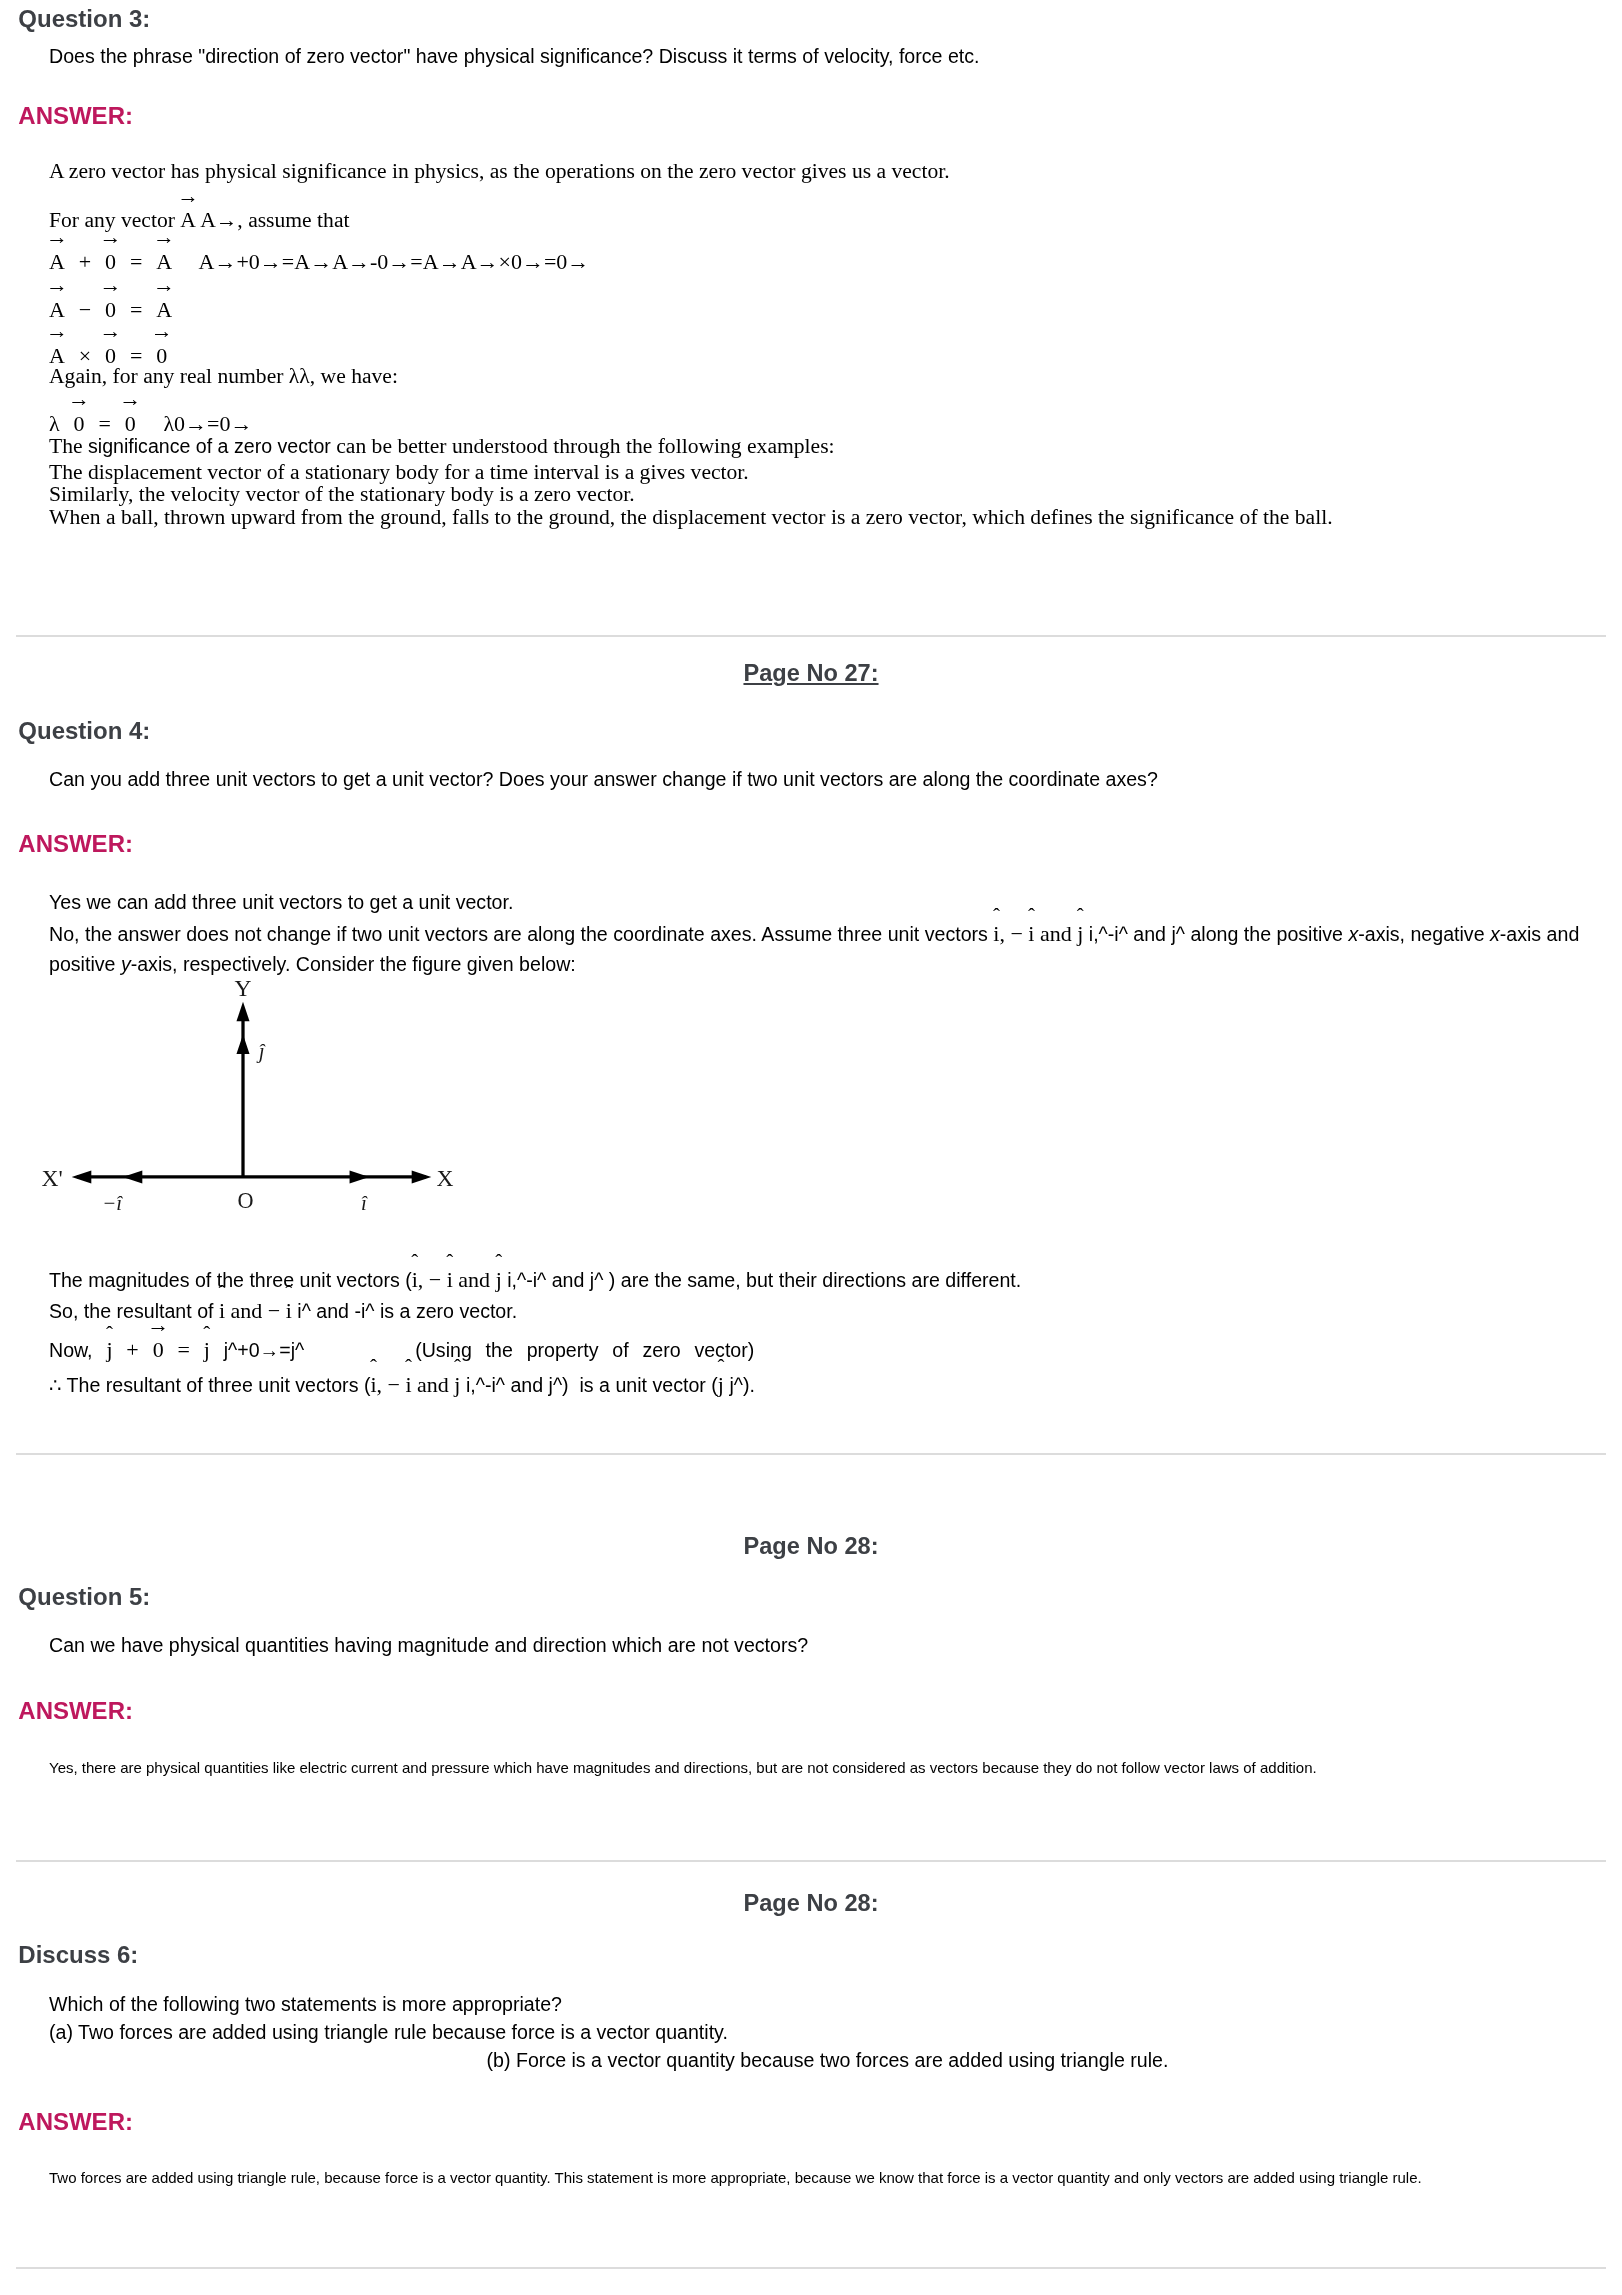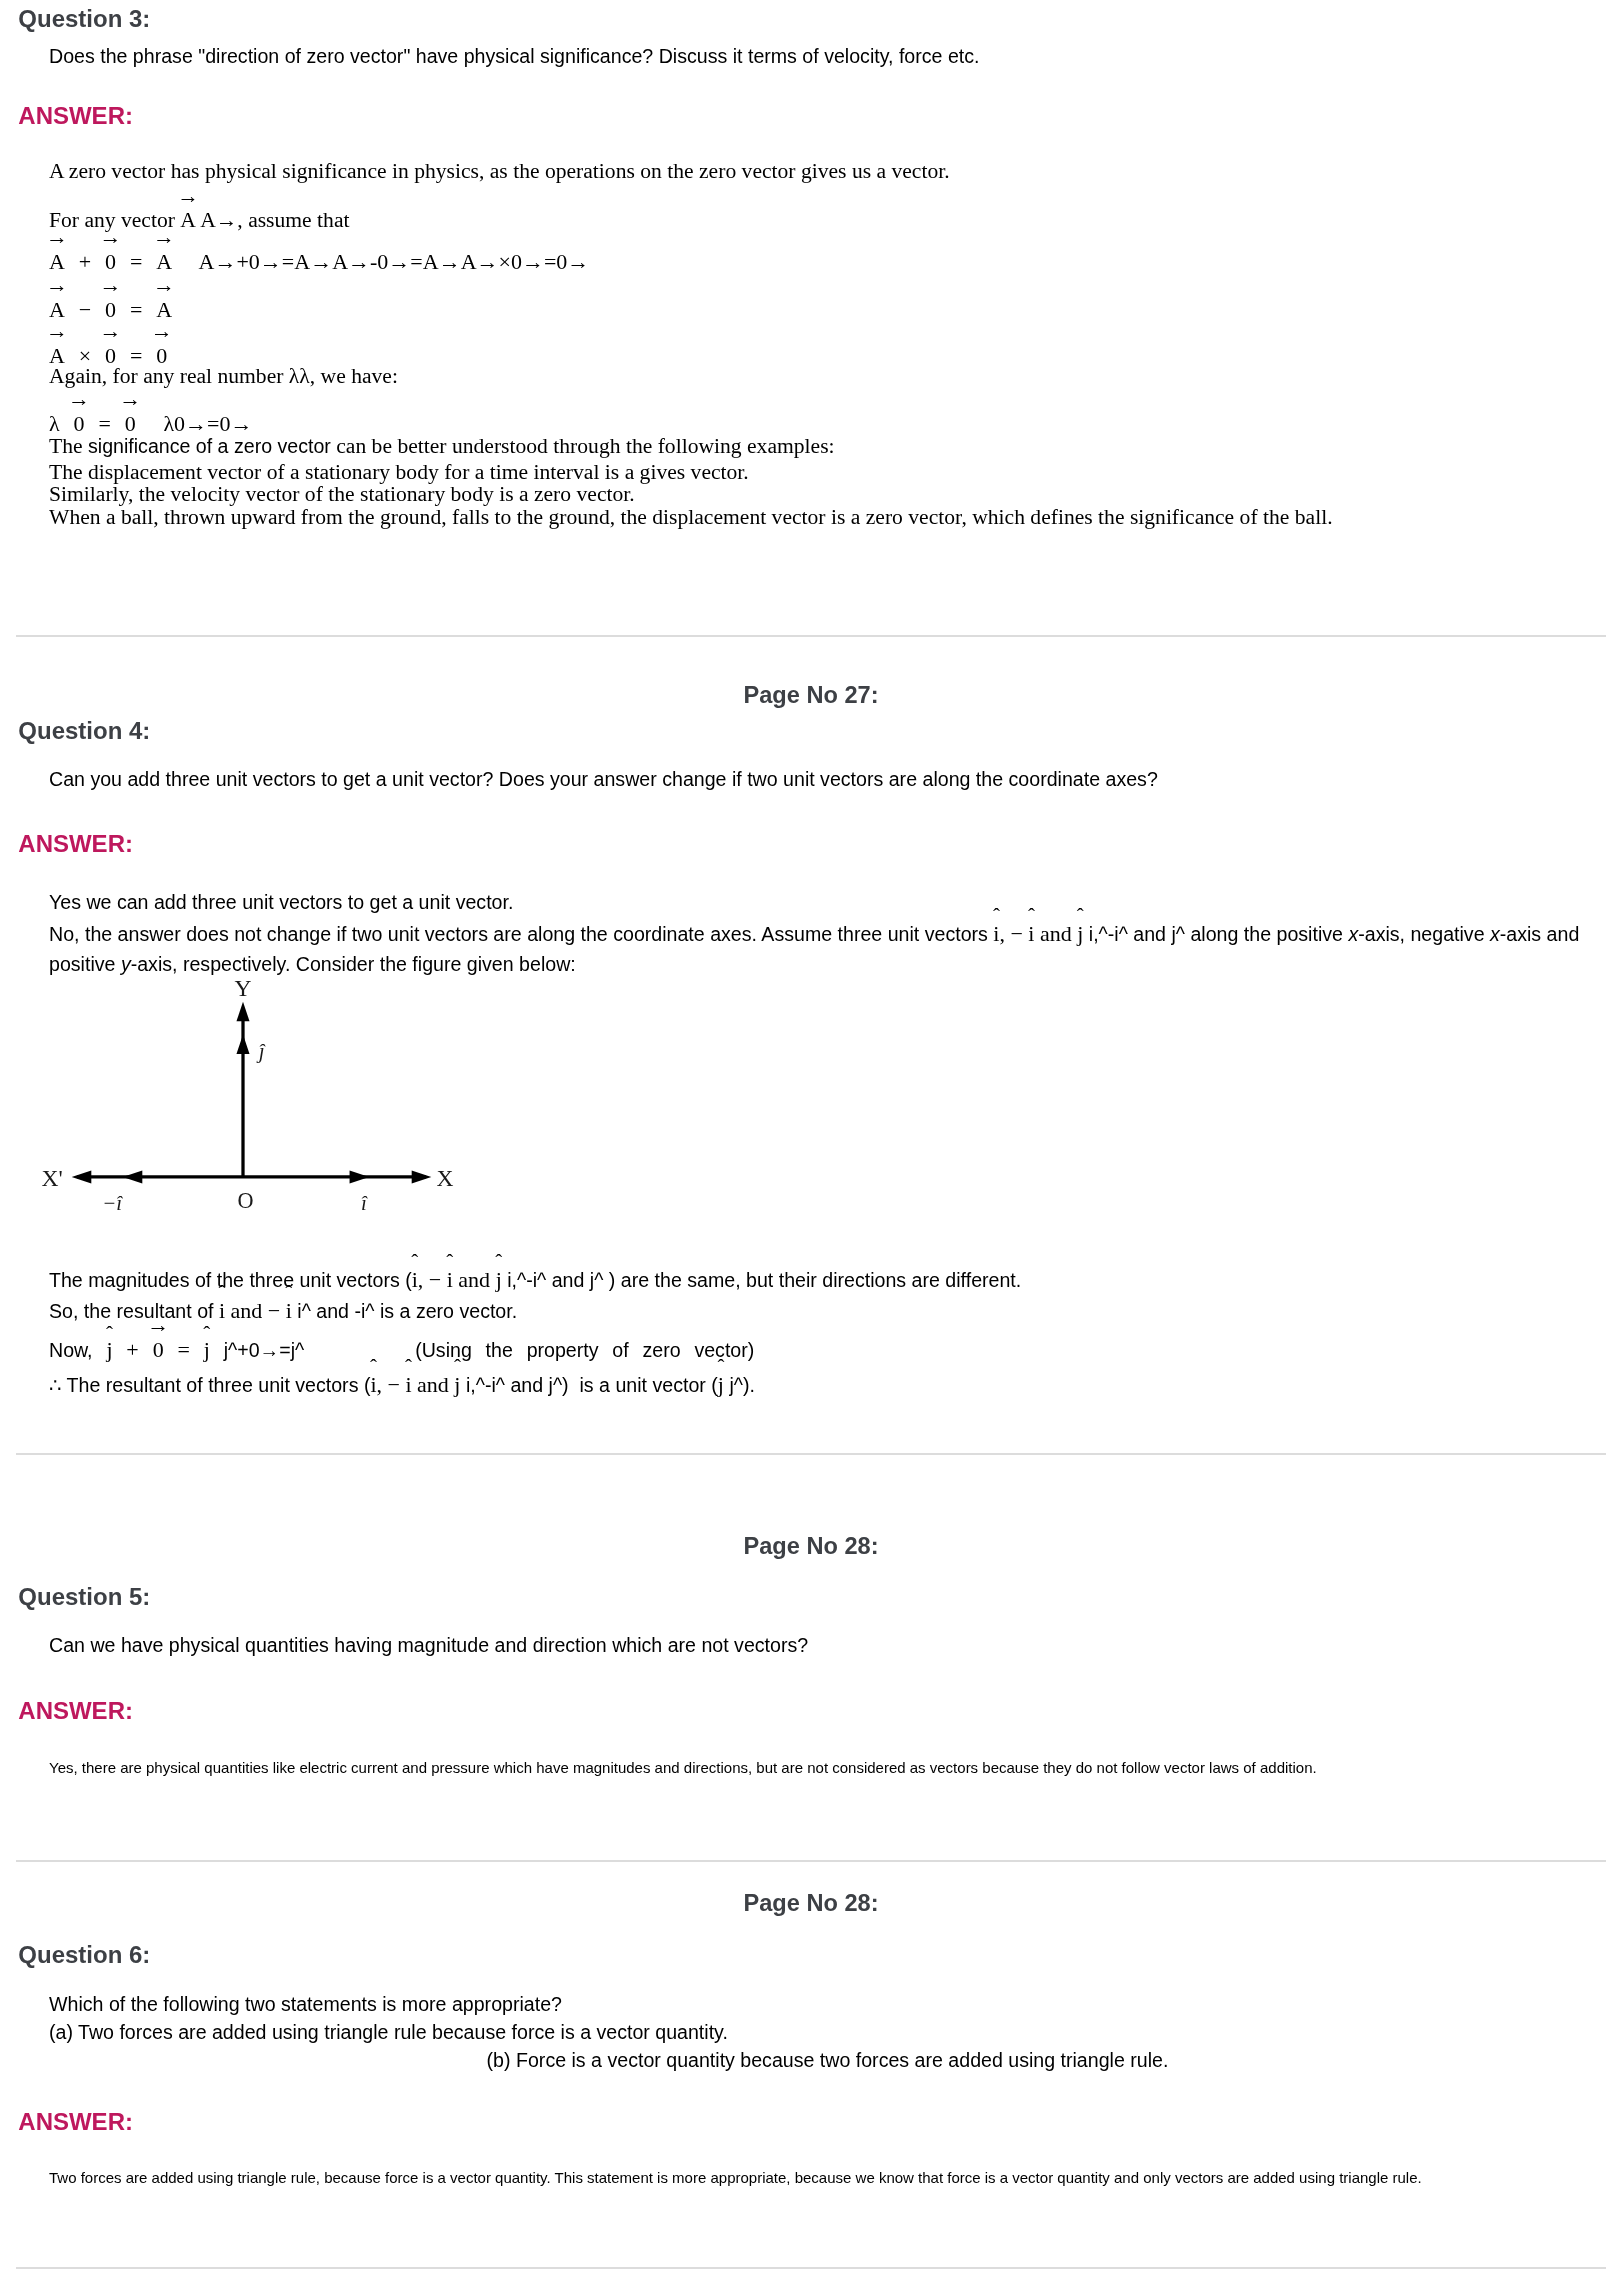--- a/index.html
+++ b/index.html
@@ -63,21 +63,21 @@
 <div class="abs rich math-line" style="left:49px; top:269px;"><span class="tok f-serif acc"><span class="mark mark-arrow">→</span><span class="base">A</span></span><span class="tok f-serif"> − </span><span class="tok f-serif acc"><span class="mark mark-arrow">→</span><span class="base">0</span></span><span class="tok f-serif"> = </span><span class="tok f-serif acc"><span class="mark mark-arrow">→</span><span class="base">A</span></span></div>
 <div class="abs rich math-line" style="left:49px; top:315px;"><span class="tok f-serif acc"><span class="mark mark-arrow">→</span><span class="base">A</span></span><span class="tok f-serif"> × </span><span class="tok f-serif acc"><span class="mark mark-arrow">→</span><span class="base">0</span></span><span class="tok f-serif"> = </span><span class="tok f-serif acc"><span class="mark mark-arrow">→</span><span class="base">0</span></span></div>
 <div class="abs rich serif-line" style="left:49px; top:364px;"><span class="tok f-serif">Again, for any real number λλ, we have:</span></div>
 <div class="abs rich math-line" style="left:49px; top:383px;"><span class="tok f-serif">λ </span><span class="tok f-serif acc"><span class="mark mark-arrow">→</span><span class="base">0</span></span><span class="tok f-serif"> = </span><span class="tok f-serif acc"><span class="mark mark-arrow">→</span><span class="base">0</span></span><span class="tok f-serif">  λ0→=0→</span></div>
 <div class="abs rich serif-line" style="left:49px; top:434px;"><span class="tok f-serif">The </span><span class="tok f-sans">significance of a zero vector</span><span class="tok f-serif"> can be better understood through the following examples:</span></div>
 <div class="abs rich serif-line" style="left:49px; top:460px;"><span class="tok f-serif">The displacement vector of a stationary body for a time interval is a gives vector.</span></div>
 <div class="abs rich serif-line" style="left:49px; top:482px;"><span class="tok f-serif">Similarly, the velocity vector of the stationary body is a zero vector.</span></div>
 <div class="abs rich serif-line" style="left:49px; top:505px;"><span class="tok f-serif">When a ball, thrown upward from the ground, falls to the ground, the displacement vector is a zero vector, which defines the significance of the ball.</span></div>
 
 <div class="abs divider" style="top:635px;"></div>
-<div class="abs page-label" style="left:0; top:682px;">Page No 27:</div>
+<div class="abs page-label" style="left:0; top:660px;text-decoration:underline;">Page No 27:</div>
 
 <div class="abs q-heading" style="left:18.3px; top:717px;">Question 4:</div>
 <div class="abs q-text" style="left:49px; top:765px;">Can you add three unit vectors to get a unit vector? Does your answer change if two unit vectors are along the coordinate axes?</div>
 <div class="abs answer-label" style="left:18.3px; top:830px;">ANSWER:</div>
 
 <div class="abs rich mixed-line" style="left:49px; top:876px;"><span class="tok f-sans">Yes we can add three unit vectors to get a unit vector.</span></div>
 <div class="abs rich mixed-line" style="left:49px; top:908px;"><span class="tok f-sans">No, the answer does not change if two unit vectors are along the coordinate axes. Assume three unit vectors </span><span class="tok f-serif acc"><span class="mark mark-hat">ˆ</span><span class="base">i</span></span><span class="tok f-serif">, </span><span class="tok f-serif">− </span><span class="tok f-serif acc"><span class="mark mark-hat">ˆ</span><span class="base">i</span></span><span class="tok f-serif"> and </span><span class="tok f-serif acc"><span class="mark mark-hat">ˆ</span><span class="base">j</span></span><span class="tok f-sans"> i,^-i^ and j^ along the positive </span><span class="tok f-sans it">x</span><span class="tok f-sans">-axis, negative </span><span class="tok f-sans it">x</span><span class="tok f-sans">-axis and positive </span><span class="tok f-sans it">y</span><span class="tok f-sans">-axis, respectively. Consider the figure given below:</span></div>
 
 <div class="abs" style="left:39px; top:974px; width:425px; height:262px;">
   <svg width="425" height="262" viewBox="0 0 650 400">
@@ -116,21 +116,21 @@
 <div class="abs page-label" style="left:0; top:1533px;">Page No 28:</div>
 
 <div class="abs q-heading" style="left:18.3px; top:1583px;">Question 5:</div>
 <div class="abs q-text" style="left:49px; top:1631px;">Can we have physical quantities having magnitude and direction which are not vectors?</div>
 <div class="abs answer-label" style="left:18.3px; top:1697px;">ANSWER:</div>
 <div class="abs ans-sans" style="left:49px; top:1753px;">Yes, there are physical quantities like electric current and pressure which have magnitudes and directions, but are not considered as vectors because they do not follow vector laws of addition.</div>
 
 <div class="abs divider" style="top:1860px;"></div>
 <div class="abs page-label" style="left:0; top:1890px;">Page No 28:</div>
 
-<div class="abs q-heading" style="left:18.3px; top:1941px;">Question 6:</div>
+<div class="abs q-heading" style="left:18.3px; top:1941px;">Discuss 6:</div>
 <div class="abs q-text" style="left:49px; top:1990px;">Which of the following two statements is more appropriate?</div>
 <div class="abs q-text" style="left:49px; top:2018px;">(a) Two forces are added using triangle rule because force is a vector quantity.</div>
 <div class="abs q-text" style="left:49px; top:2046px;text-align:center;">(b) Force is a vector quantity because two forces are added using triangle rule.</div>
 <div class="abs answer-label" style="left:18.3px; top:2108px;">ANSWER:</div>
 <div class="abs ans-sans" style="left:49px; top:2163px;">Two forces are added using triangle rule, because force is a vector quantity. This statement is more appropriate, because we know that force is a vector quantity and only vectors are added using triangle rule.</div>
 
 <div class="abs divider" style="top:2267px;"></div>
 
 
 </body></html>

